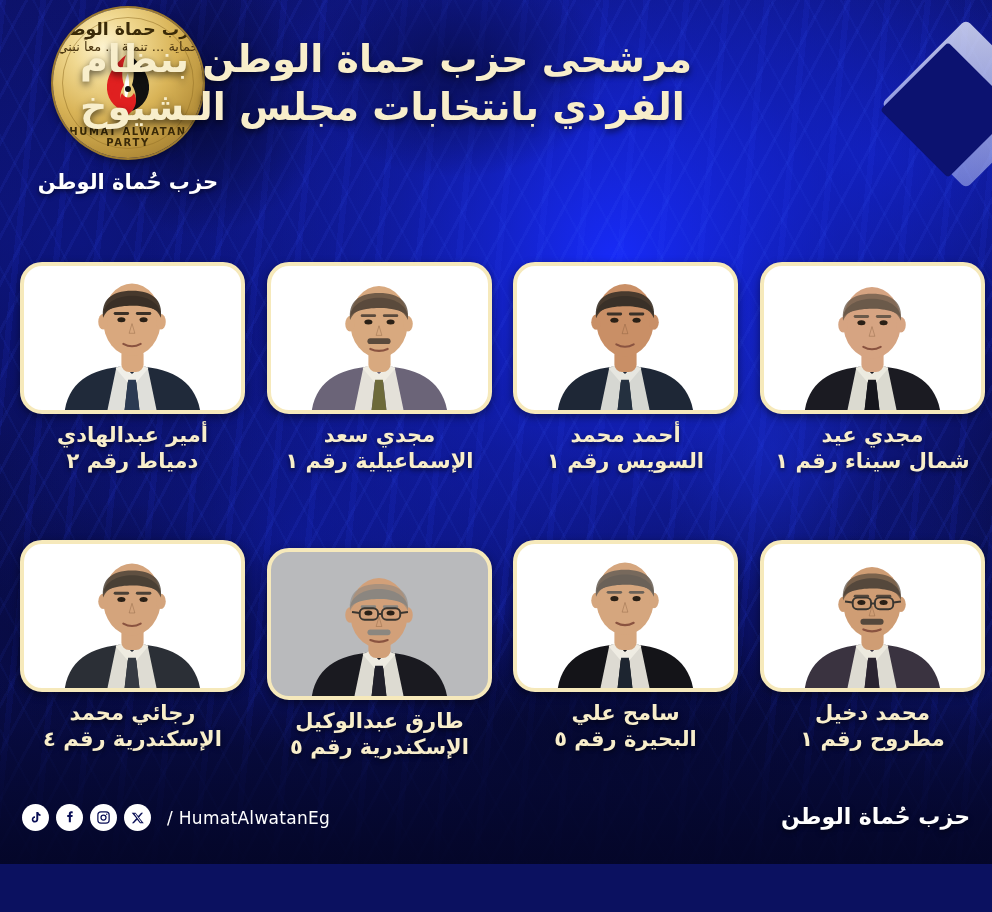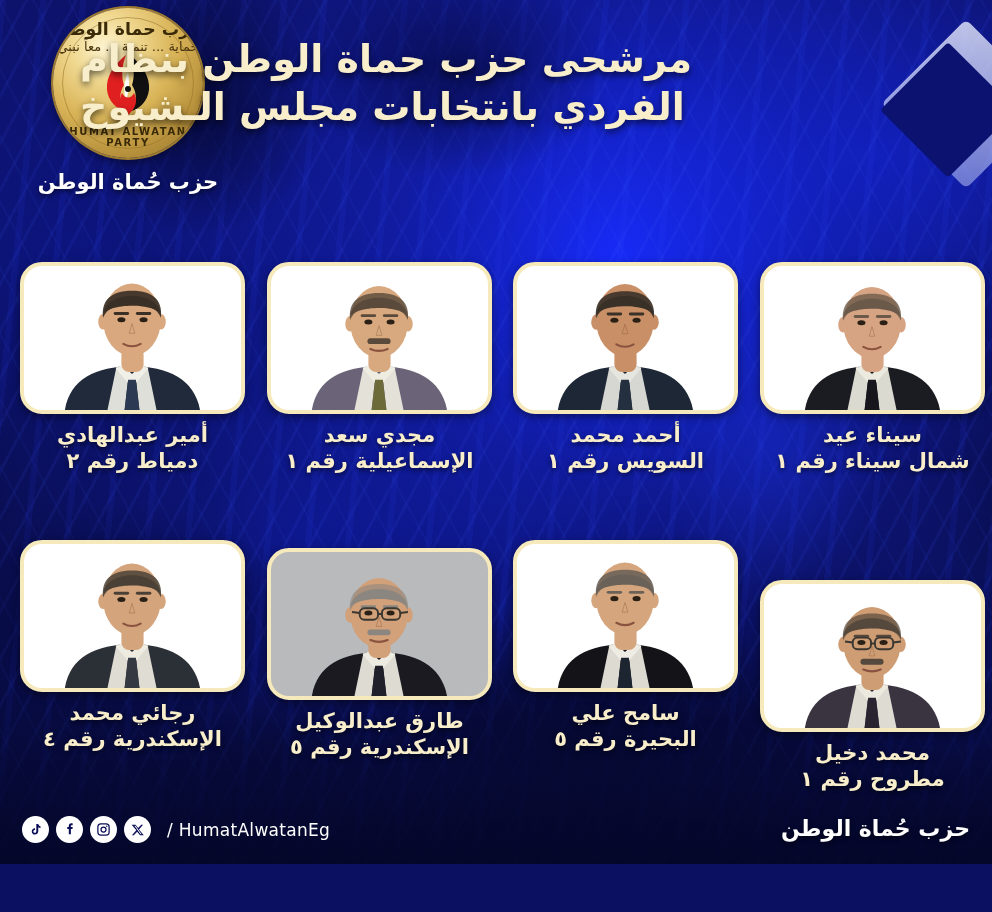--- a/index.html
+++ b/index.html
@@ -144,21 +144,21 @@
     margin-top:9px;
     text-align:center;
     color:#f8eecb;
     text-shadow:0 2px 5px rgba(0,0,0,.62);
     line-height:1.22;
   }
   .cand-name { font-size:21px; font-weight:bold; }
   .cand-seat { font-size:21px; font-weight:bold; }
 
   
-  .footer { position:absolute; left:0; bottom:0; width:992px; height:62px;text-align:center; }
+  .footer { position:absolute; left:0; bottom:12px; width:992px; height:62px;text-align:center; }
   .socials {
     position:absolute; left:22px; top:14px;
     display:flex; align-items:center; gap:7px;
     direction:ltr;
   }
   .sicon {
     width:27px; height:27px; border-radius:50%;
     background:#ffffff;
     display:flex; align-items:center; justify-content:center;
     color:#0a0f56;
@@ -243,21 +243,21 @@
 
     <ellipse cx="101" cy="58.84" rx="4.2" ry="2.6" fill="#2a2016"></ellipse>
     <ellipse cx="124" cy="58.84" rx="4.2" ry="2.6" fill="#2a2016"></ellipse>
 
     <path d="M112 62.84 L109 72.84 L115 72.84 Z" fill="#d6a482" stroke="rgba(120,80,50,.35)" stroke-width="1"></path>
 
     <path d="M103 83.84 Q112 88.84 121 83.84" stroke="#8a5340" stroke-width="2.2" fill="none" stroke-linecap="round"></path>
   </svg>
         </div>
      <div class="cand-text">
-       <div class="cand-name">سيناء عيد</div>
+       <div class="cand-name">مجدي عيد</div>
        <div class="cand-seat">شمال سيناء رقم ١</div>
      </div>
       </div>
       <div class="card" style="left: 513px; top: 262px;">
         <div class="photo-frame">
   <svg class="portrait" viewBox="0 0 225 152" preserveAspectRatio="xMidYMax meet">
 
     <path d="M42 152 C46 118 74 104 112 104 C150 104 178 118 183 152 Z" fill="#1e2736"></path>
     <path d="M95 106 L112 126 L129 106 L122 103 L112 112 L102 103 Z" fill="#e6e6e0"></path>
     <path d="M96 104 L86 152 L104 152 L108 116 Z" fill="#e6e6e0" opacity="0.92"></path>
@@ -368,21 +368,21 @@
     <path d="M112 59.760000000000005 L109 69.76 L115 69.76 Z" fill="#d9a87e" stroke="rgba(120,80,50,.35)" stroke-width="1"></path>
 
     <path d="M103 80.76 Q112 85.76 121 80.76" stroke="#8a5340" stroke-width="2.2" fill="none" stroke-linecap="round"></path>
   </svg>
         </div>
      <div class="cand-text">
        <div class="cand-name">أمير عبدالهادي</div>
        <div class="cand-seat">دمياط رقم ٢</div>
      </div>
       </div>
-      <div class="card" style="left: 760px; top: 540px; margin-top: 40px;">
+      <div class="card" style="left: 760px; top: 540px;">
         <div class="photo-frame">
   <svg class="portrait" viewBox="0 0 225 152" preserveAspectRatio="xMidYMax meet">
 
     <path d="M42 152 C46 118 74 104 112 104 C150 104 178 118 183 152 Z" fill="#3a3340"></path>
     <path d="M95 106 L112 126 L129 106 L122 103 L112 112 L102 103 Z" fill="#ece9de"></path>
     <path d="M96 104 L86 152 L104 152 L108 116 Z" fill="#ece9de" opacity="0.92"></path>
     <path d="M128 104 L138 152 L120 152 L116 116 Z" fill="#ece9de" opacity="0.92"></path>
     <path d="M108 118 L116 118 L120 152 L104 152 Z" fill="#2a2430"></path>
 
     <rect x="101" y="84" width="23" height="26" rx="8" fill="#cf9d74"></rect>

